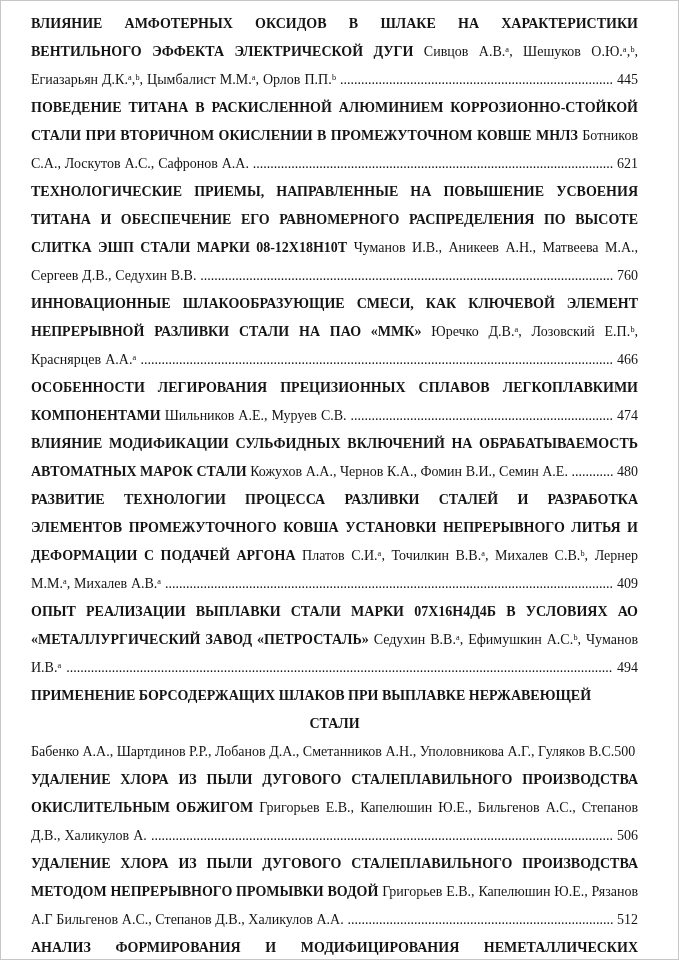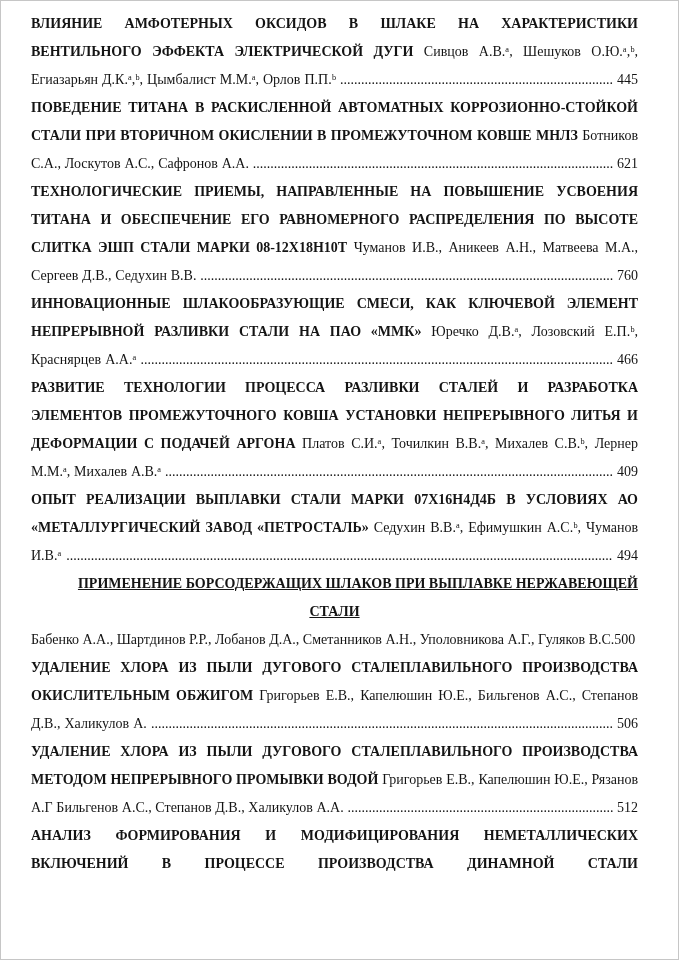--- a/index.html
+++ b/index.html
@@ -21,64 +21,75 @@
   }
   .toc { width: 100%; }
   .entry {
     text-align: justify;
     text-align-last: justify;
   }
   .entry.no-dots { text-align-last: auto; }
   .title { font-weight: bold; }
   .title-block {
     display: block;
-    text-align: right;
+    text-align: left;
     text-align-last: center;
     font-weight: bold;
-    text-decoration: underline;
   }
   .authors { font-weight: normal; }
   .dots { font-weight: normal; }
   .pg { font-weight: normal; white-space: nowrap; }
 </style>
 </head>
 <body>
 
 <div class="page">
   <div class="toc">
 
     <p class="entry">
       <span class="title">ВЛИЯНИЕ АМФОТЕРНЫХ ОКСИДОВ В ШЛАКЕ НА ХАРАКТЕРИСТИКИ ВЕНТИЛЬНОГО ЭФФЕКТА ЭЛЕКТРИЧЕСКОЙ ДУГИ</span>
       <span class="authors">Сивцов А.В.ᵃ, Шешуков О.Ю.ᵃ,ᵇ, Егиазарьян Д.К.ᵃ,ᵇ, Цымбалист М.М.ᵃ, Орлов П.П.ᵇ</span>
       <span class="dots">..............................................................................</span>
       <span class="pg">445</span>
     </p>
 
     <p class="entry">
-      <span class="title">ПОВЕДЕНИЕ ТИТАНА В РАСКИСЛЕННОЙ АВТОМАТНЫХ КОРРОЗИОННО-СТОЙКОЙ СТАЛИ ПРИ ВТОРИЧНОМ ОКИСЛЕНИИ В ПРОМЕЖУТОЧНОМ КОВШЕ МНЛЗ</span>
+      <span class="title">ПОВЕДЕНИЕ ТИТАНА В РАСКИСЛЕННОЙ АЛЮМИНИЕМ КОРРОЗИОННО-СТОЙКОЙ СТАЛИ ПРИ ВТОРИЧНОМ ОКИСЛЕНИИ В ПРОМЕЖУТОЧНОМ КОВШЕ МНЛЗ</span>
       <span class="authors">Ботников С.А., Лоскутов А.С., Сафронов А.А.</span>
       <span class="dots">.......................................................................................................</span>
       <span class="pg">621</span>
     </p>
 
     <p class="entry">
       <span class="title">ТЕХНОЛОГИЧЕСКИЕ ПРИЕМЫ, НАПРАВЛЕННЫЕ НА ПОВЫШЕНИЕ УСВОЕНИЯ ТИТАНА И ОБЕСПЕЧЕНИЕ ЕГО РАВНОМЕРНОГО РАСПРЕДЕЛЕНИЯ ПО ВЫСОТЕ СЛИТКА ЭШП СТАЛИ МАРКИ 08-12Х18Н10Т</span>
       <span class="authors">Чуманов И.В., Аникеев А.Н., Матвеева М.А., Сергеев Д.В., Седухин В.В.</span>
       <span class="dots">......................................................................................................................</span>
       <span class="pg">760</span>
     </p>
 
     <p class="entry">
       <span class="title">ИННОВАЦИОННЫЕ ШЛАКООБРАЗУЮЩИЕ СМЕСИ, КАК КЛЮЧЕВОЙ ЭЛЕМЕНТ НЕПРЕРЫВНОЙ РАЗЛИВКИ СТАЛИ НА ПАО «ММК»</span>
       <span class="authors">Юречко Д.В.ᵃ, Лозовский Е.П.ᵇ, Краснярцев А.А.ᵃ</span>
       <span class="dots">.......................................................................................................................................</span>
       <span class="pg">466</span>
     </p>
 
+    <p class="entry">
+      <span class="title">ОСОБЕННОСТИ ЛЕГИРОВАНИЯ ПРЕЦИЗИОННЫХ СПЛАВОВ ЛЕГКОПЛАВКИМИ КОМПОНЕНТАМИ</span>
+      <span class="authors">Шильников А.Е., Муруев С.В.</span>
+      <span class="dots">...........................................................................</span>
+      <span class="pg">474</span>
+    </p>
 
+    <p class="entry">
+      <span class="title">ВЛИЯНИЕ МОДИФИКАЦИИ СУЛЬФИДНЫХ ВКЛЮЧЕНИЙ НА ОБРАБАТЫВАЕМОСТЬ АВТОМАТНЫХ МАРОК СТАЛИ</span>
+      <span class="authors">Кожухов А.А., Чернов К.А., Фомин В.И., Семин А.Е.</span>
+      <span class="dots">............</span>
+      <span class="pg">480</span>
+    </p>
 
     <p class="entry">
       <span class="title">РАЗВИТИЕ ТЕХНОЛОГИИ ПРОЦЕССА РАЗЛИВКИ СТАЛЕЙ И РАЗРАБОТКА ЭЛЕМЕНТОВ ПРОМЕЖУТОЧНОГО КОВША УСТАНОВКИ НЕПРЕРЫВНОГО ЛИТЬЯ И ДЕФОРМАЦИИ С ПОДАЧЕЙ АРГОНА</span>
       <span class="authors">Платов С.И.ᵃ, Точилкин В.В.ᵃ, Михалев С.В.ᵇ, Лернер М.М.ᵃ, Михалев А.В.ᵃ</span>
       <span class="dots">................................................................................................................................</span>
       <span class="pg">409</span>
     </p>
 
     <p class="entry">
       <span class="title">ОПЫТ РЕАЛИЗАЦИИ ВЫПЛАВКИ СТАЛИ МАРКИ 07Х16Н4Д4Б В УСЛОВИЯХ АО «МЕТАЛЛУРГИЧЕСКИЙ ЗАВОД «ПЕТРОСТАЛЬ»</span>

